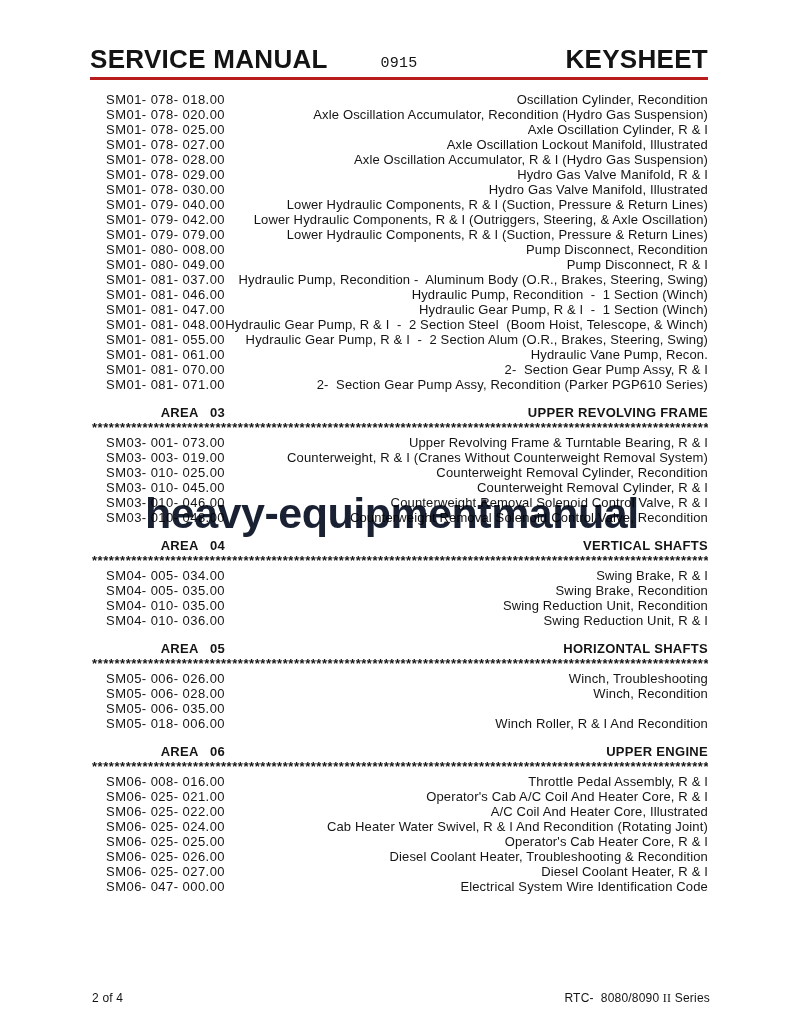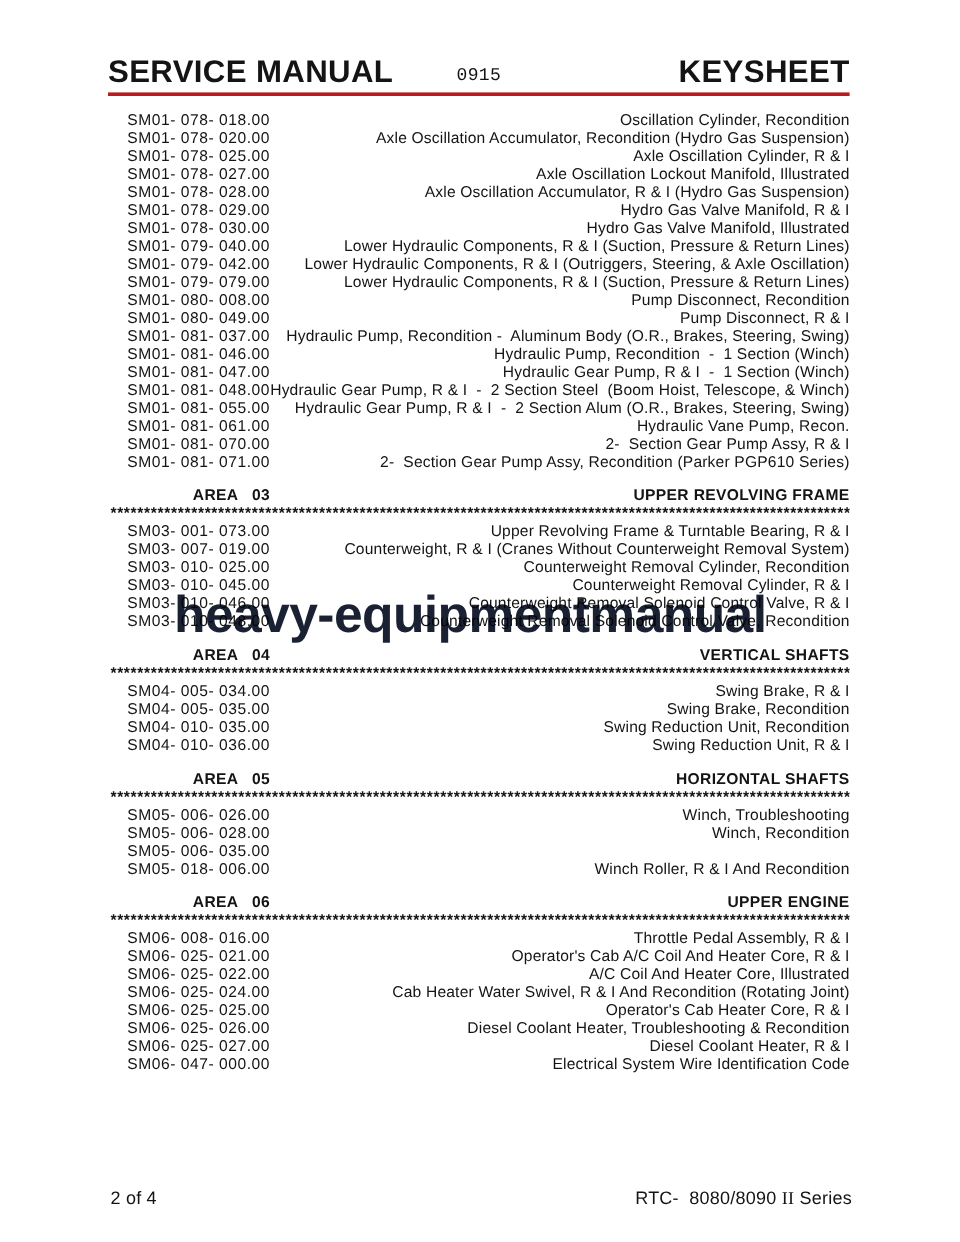--- a/index.html
+++ b/index.html
@@ -49,21 +49,21 @@
     position:absolute; left:145px; top:492px;
     font-size:43px; font-weight:bold; line-height:1;
     letter-spacing:-0.5px; white-space:nowrap;
     mix-blend-mode:multiply; opacity:0.96;
     pointer-events:none;
   }
   
   footer {
     position:absolute; left:92px; right:90px; top:991px;
     display:flex; justify-content:space-between;
-    font-size:15px; line-height:15px; letter-spacing:0.2px;
+    font-size:12px; line-height:15px; letter-spacing:0.2px;
   }
   .series { white-space:pre; }
   .roman { font-family:"Liberation Serif", serif; }
 </style>
 </head>
 <body>
 
 <div class="page">
 
   <header>
@@ -186,21 +186,21 @@
       <span class="desc">UPPER REVOLVING FRAME</span>
     </div>
     <div class="separator">************************************************************************************************************************</div>
     <div class="rows">
   <div class="row">
     <span class="code">SM03- 001- 073.00</span>
     <span class="desc">Upper Revolving Frame &amp; Turntable Bearing, R &amp; I</span>
   </div>
 
   <div class="row">
-    <span class="code">SM03- 007- 019.00</span>
+    <span class="code">SM03- 003- 019.00</span>
     <span class="desc">Counterweight, R &amp; I (Cranes Without Counterweight Removal System)</span>
   </div>
 
   <div class="row">
     <span class="code">SM03- 010- 025.00</span>
     <span class="desc">Counterweight Removal Cylinder, Recondition</span>
   </div>
 
   <div class="row">
     <span class="code">SM03- 010- 045.00</span>

